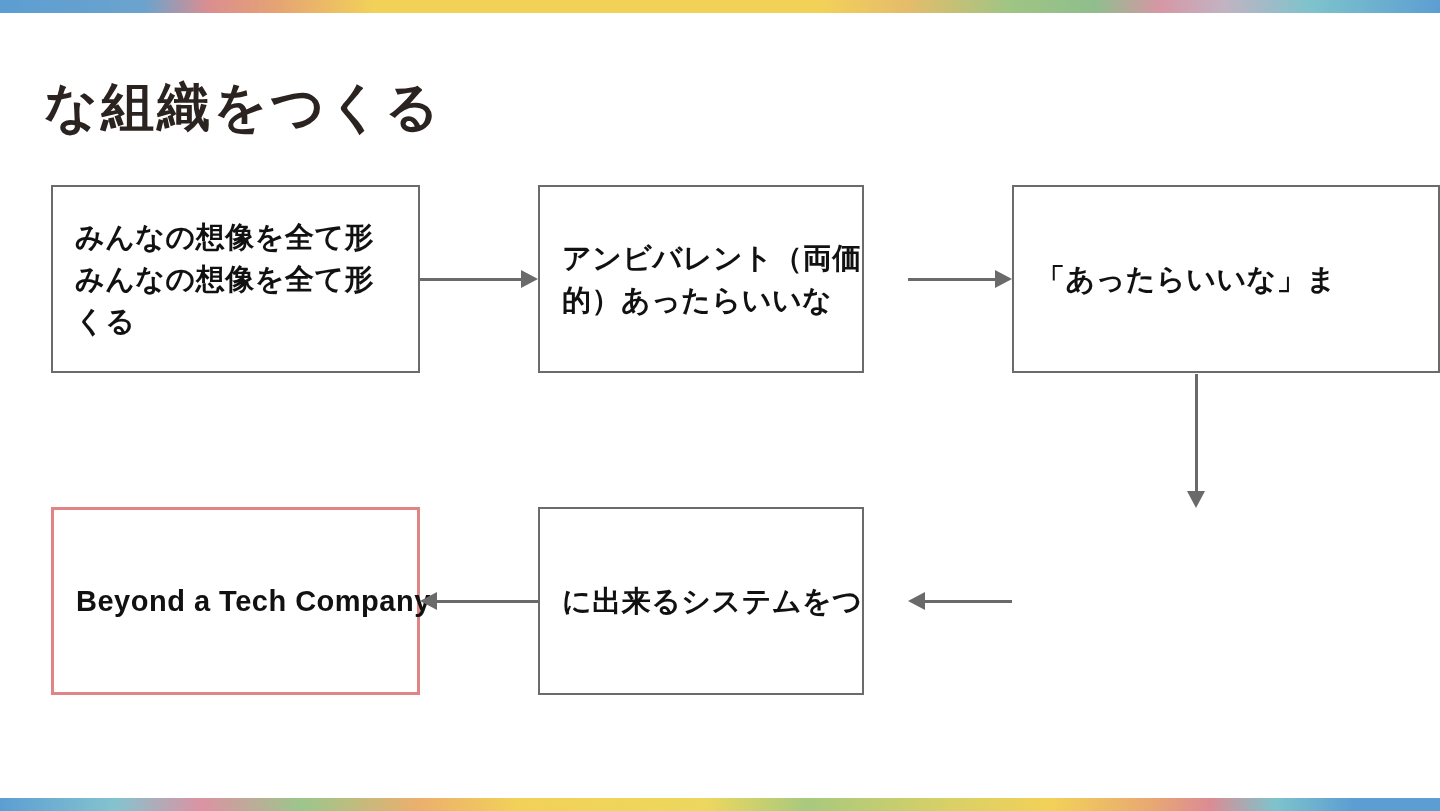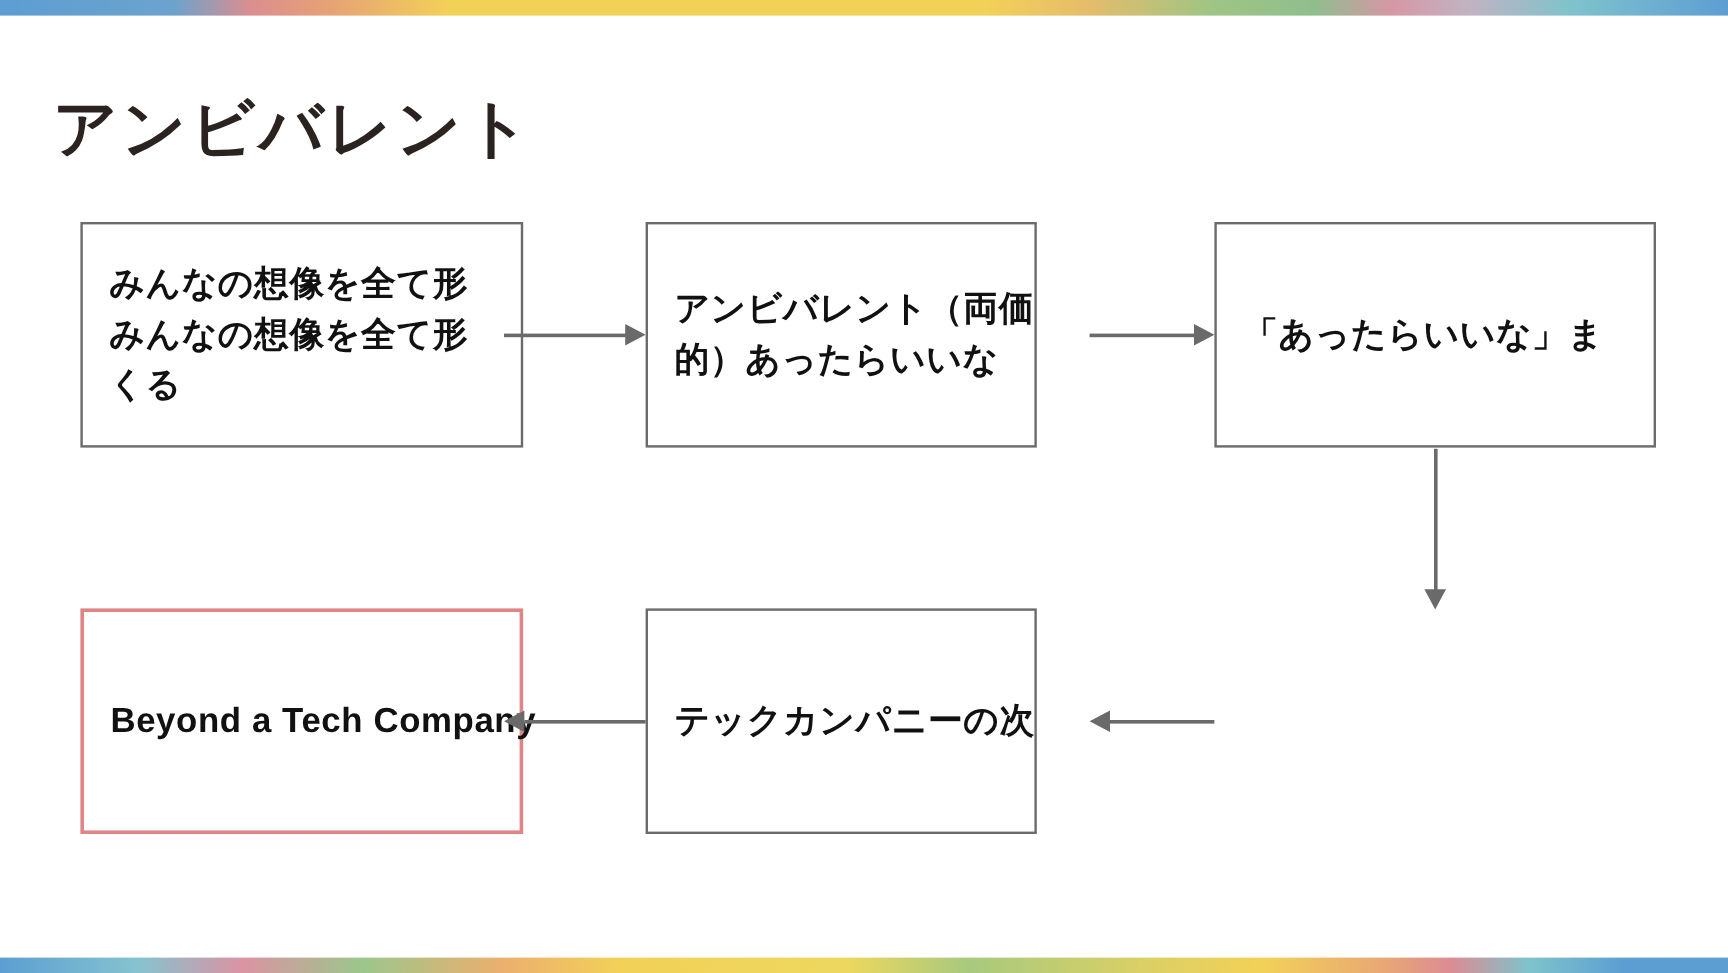--- a/index.html
+++ b/index.html
@@ -60,23 +60,23 @@
     line-height: 1.45;
     letter-spacing: 0.5px;
     color: #111111;
   }
   .node .line { display: block; white-space: nowrap; }
   .node.highlight {
     border: 3px solid #e08585;
   }
   .r1 { top: 185px; height: 188px; }
   .r2 { top: 507px; height: 188px; }
-  .c1 { left: 51px;   width: 369px; margin-left: 16px; }
+  .c1 { left: 51px;   width: 369px; }
   .c2 { left: 538px;  width: 326px; }
-  .c3 { left: 1012px; width: 368px; }
+  .c3 { left: 1012px; width: 428px; }
 
   .arrow-line-h {
     position: absolute;
     height: 3px;
     background: #6a6a6a;
   }
   .arrow-line-v {
     position: absolute;
     width: 3px;
     background: #6a6a6a;
@@ -102,37 +102,37 @@
     border-top: 17px solid #6a6a6a;
   }
 </style>
 </head>
 <body>
 
 <div class="slide">
 
   <div class="rainbow-bar top"></div>
 
-  <h1 class="slide-title">アンビバレント</h1>
+  <h1 class="slide-title">な組織をつくる</h1>
 
   <div class="node r1 c1">
       <span class="line">みんなの想像を全て形</span>
       <span class="line">みんなの想像を全て形</span>
       <span class="line">くる</span>
     </div>
   <div class="node r1 c2">
       <span class="line">アンビバレント（両価</span>
       <span class="line">的）あったらいいな</span>
     </div>
   <div class="node r1 c3">
       <span class="line">「あったらいいな」ま</span>
     </div>
 
   <div class="node r2 c2">
-      <span class="line">テックカンパニーの次</span>
+      <span class="line">に出来るシステムをつ</span>
     </div>
   <div class="node r2 c1 highlight">
       <span class="line">Beyond a Tech Company</span>
     </div>
 
   <div>
     <div class="arrow-line-h" style="left:420px; top:278px; width:102px;"></div>
     <div class="arrow-head right" style="left:521px; top:270px;"></div>
   </div>
 

